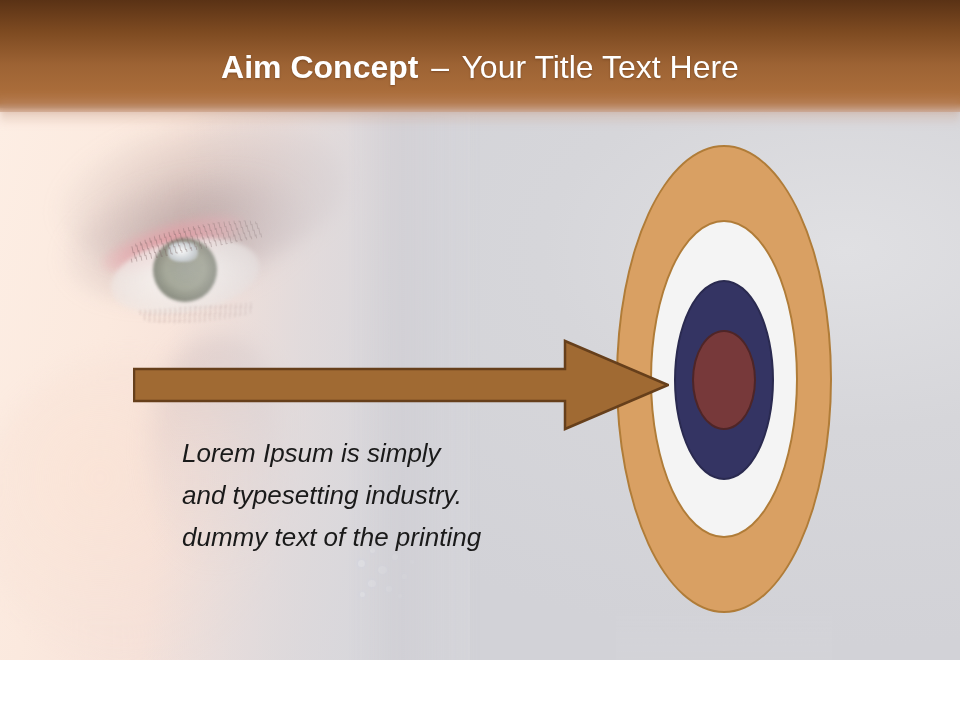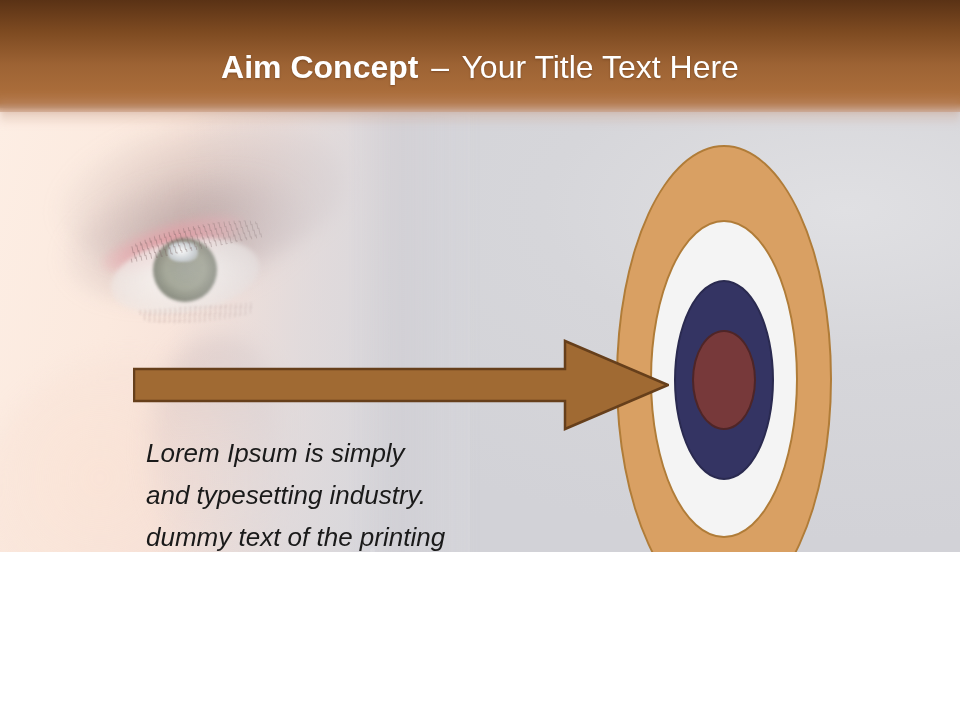--- a/index.html
+++ b/index.html
@@ -3,21 +3,21 @@
 <meta charset="utf-8">
 <style>
   html, body {
     margin: 0;
     padding: 0;
     background: #ffffff;
   }
   #slide {
     position: relative;
     width: 960px;
-    height: 552px;
+    height: 660px;
     overflow: hidden;
     font-family: "Liberation Sans", sans-serif;
     background: #8b5cf6;
   }
 
   
   .bg-base {
     position: absolute;
     inset: 0;
     background:
@@ -282,21 +282,21 @@
   
   .body-text {
     position: absolute;
     left: 146px; top: 432px;
     width: 420px;
     color: #1a1a1a;
     font-size: 26px;
     line-height: 42px;
     font-style: italic;
   }
-  .body-text div { white-space: nowrap; }
+  .body-text div { white-space: nowrap; margin-left: 36px; }
 </style>
 </head>
 <body>
 
 <div id="slide">
 
   <div class="bg-base"></div>
 
   <div class="photo">
     <div class="skin"></div>

